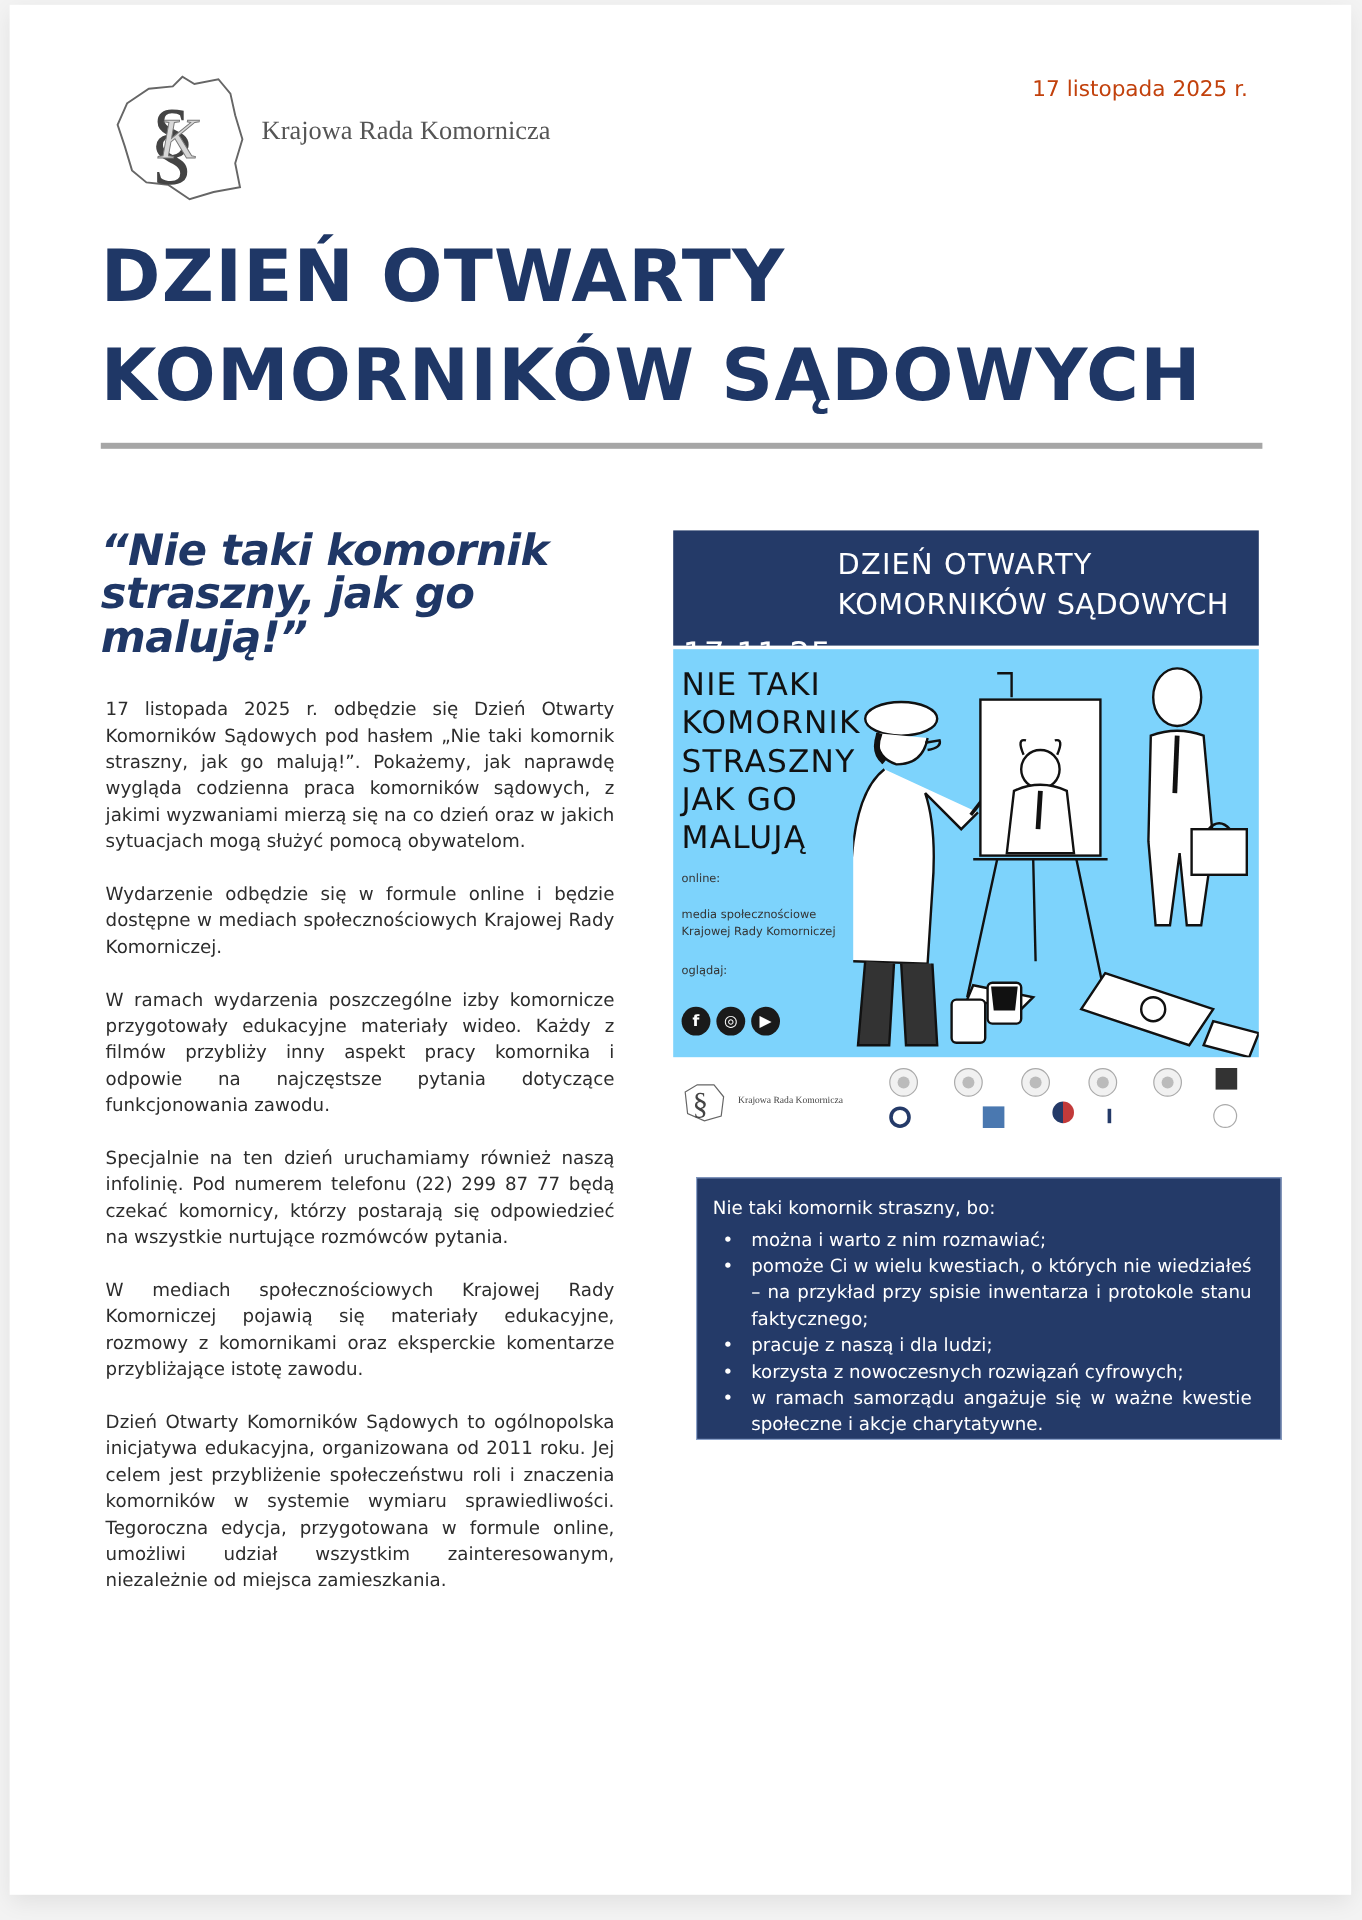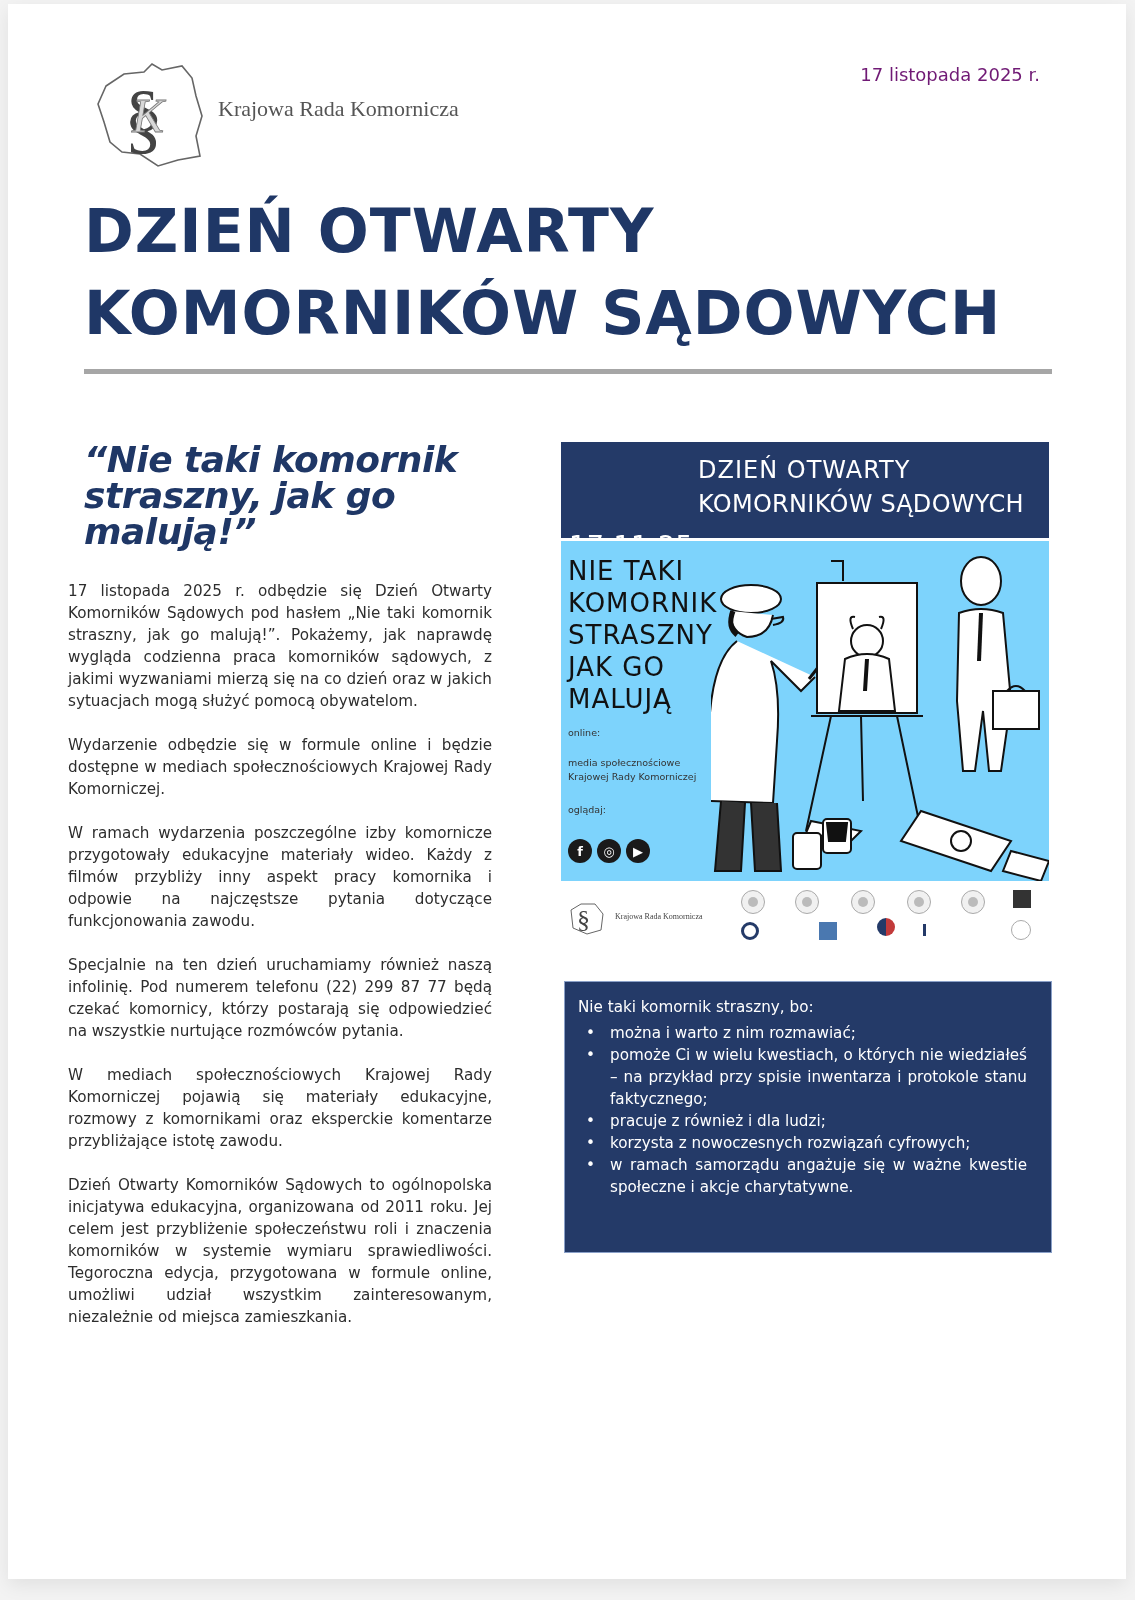--- a/index.html
+++ b/index.html
@@ -16,38 +16,38 @@
   }
   .abs { position: absolute; }
 
   
   .logo { left: 84px; top: 52px; width: 118px; height: 112px; }
   .org-name {
     left: 210px; top: 92px;
     font-family: "Liberation Serif", serif; font-size: 22px; color: #555;
   }
   .date-top {
-    right: 86px; top: 60px; font-size: 18px; color: #701a75;
+    right: 86px; top: 60px; font-size: 18px; color: #c2410c;
   }
   .title {
     left: 76px; top: 186px; margin: 0;
     font-family: "DejaVu Sans", sans-serif; font-weight: bold;
     font-size: 60px; line-height: 82px; letter-spacing: 1px;
     color: #1f3766;
   }
   .rule { left: 76px; top: 365px; width: 968px; height: 5px; background: #a6a6a6; }
 
   
   .quote {
     left: 76px; top: 438px; width: 440px; margin: 0;
     font-family: "DejaVu Sans", sans-serif; font-weight: bold; font-style: italic;
     font-size: 36px; line-height: 36px; color: #1f3766; letter-spacing: -0.5px;
   }
   .body-col {
-    left: 60px; top: 576px; width: 424px;
+    left: 80px; top: 576px; width: 424px;
     font-size: 15.2px; line-height: 22px; color: #2d2d2d;
   }
   .body-col p { margin: 0 0 22px 0; text-align: justify; text-align-last: left; }
 
   
   .poster { left: 553px; top: 438px; width: 488px; height: 510px; background: #fff; }
   .poster-head {
     position: absolute; left: 0; top: 0; width: 488px; height: 96px; background: #243a68; color: #fff;
   }
   .ph-date { position: absolute; left: 8px; top: 44px; font-size: 27px; letter-spacing: 0.5px; margin-top: 44px; }
@@ -72,21 +72,21 @@
   .pf-name { position: absolute; left: 54px; top: 30px; font-family: "Liberation Serif", serif; font-size: 8px; color: #444; }
   .seal { position: absolute; width: 22px; height: 22px; border-radius: 50%; border: 1px solid #aaa; background: #f1f1f1; }
   .seal::after { content: ""; position: absolute; left: 6px; top: 6px; width: 10px; height: 10px; border-radius: 50%; background: #bbb; }
   .blogo { position: absolute; width: 18px; height: 18px; }
 
   
   .box {
     position: absolute; background: #243a68; color: #fff; box-sizing: border-box;
     border: 1px solid #8aa0c8;
   }
-  .box1 { left: 556px; top: 977px; width: 488px; height: 272px; padding: 14px 20px 0 13px; font-size: 15.2px; line-height: 22px; }
+  .box1 { left: 572px; top: 977px; width: 488px; height: 219px; padding: 14px 20px 0 13px; font-size: 15.2px; line-height: 22px; }
   .box1 .lead { margin: 0; }
   .box1 ul { margin: 4px; padding: 0 0 0 28px; list-style: none; }
   .box1 li { position: relative; text-align: justify; text-align-last: left; }
   .box1 li::before { content: "•"; position: absolute; left: -24px; top: 0; }
   .box2 { left: 556px; top: 1319px; width: 488px; height: 101px; padding: 15px 14px; font-size: 15.2px; line-height: 22px; }
   .box2 div { white-space: nowrap; }
 </style>
 </head>
 <body>
 
@@ -193,19 +193,19 @@
       <div class="blogo" style="left:362px;top:42px;width:14px;height:12px;border-left:3px solid #243a68"></div>
       <div class="blogo" style="left:450px;top:38px;border-radius:50%;border:1px solid #aaa"></div>
     </div>
   </div>
 
   <div class="box box1">
     <p class="lead">Nie taki komornik straszny, bo:</p>
     <ul>
       <li> można i warto z nim rozmawiać;</li>
       <li>pomoże Ci w wielu kwestiach, o których nie wiedziałeś – na przykład przy spisie inwentarza i protokole stanu faktycznego;</li>
-      <li>pracuje z również i dla ludzi;</li>
+      <li>pracuje z naszą i dla ludzi;</li>
       <li>korzysta z nowoczesnych rozwiązań cyfrowych;</li>
       <li>w ramach samorządu angażuje się w ważne kwestie społeczne i akcje charytatywne.</li>
     </ul>
   </div>
 
 </div>
 
 </body></html>

